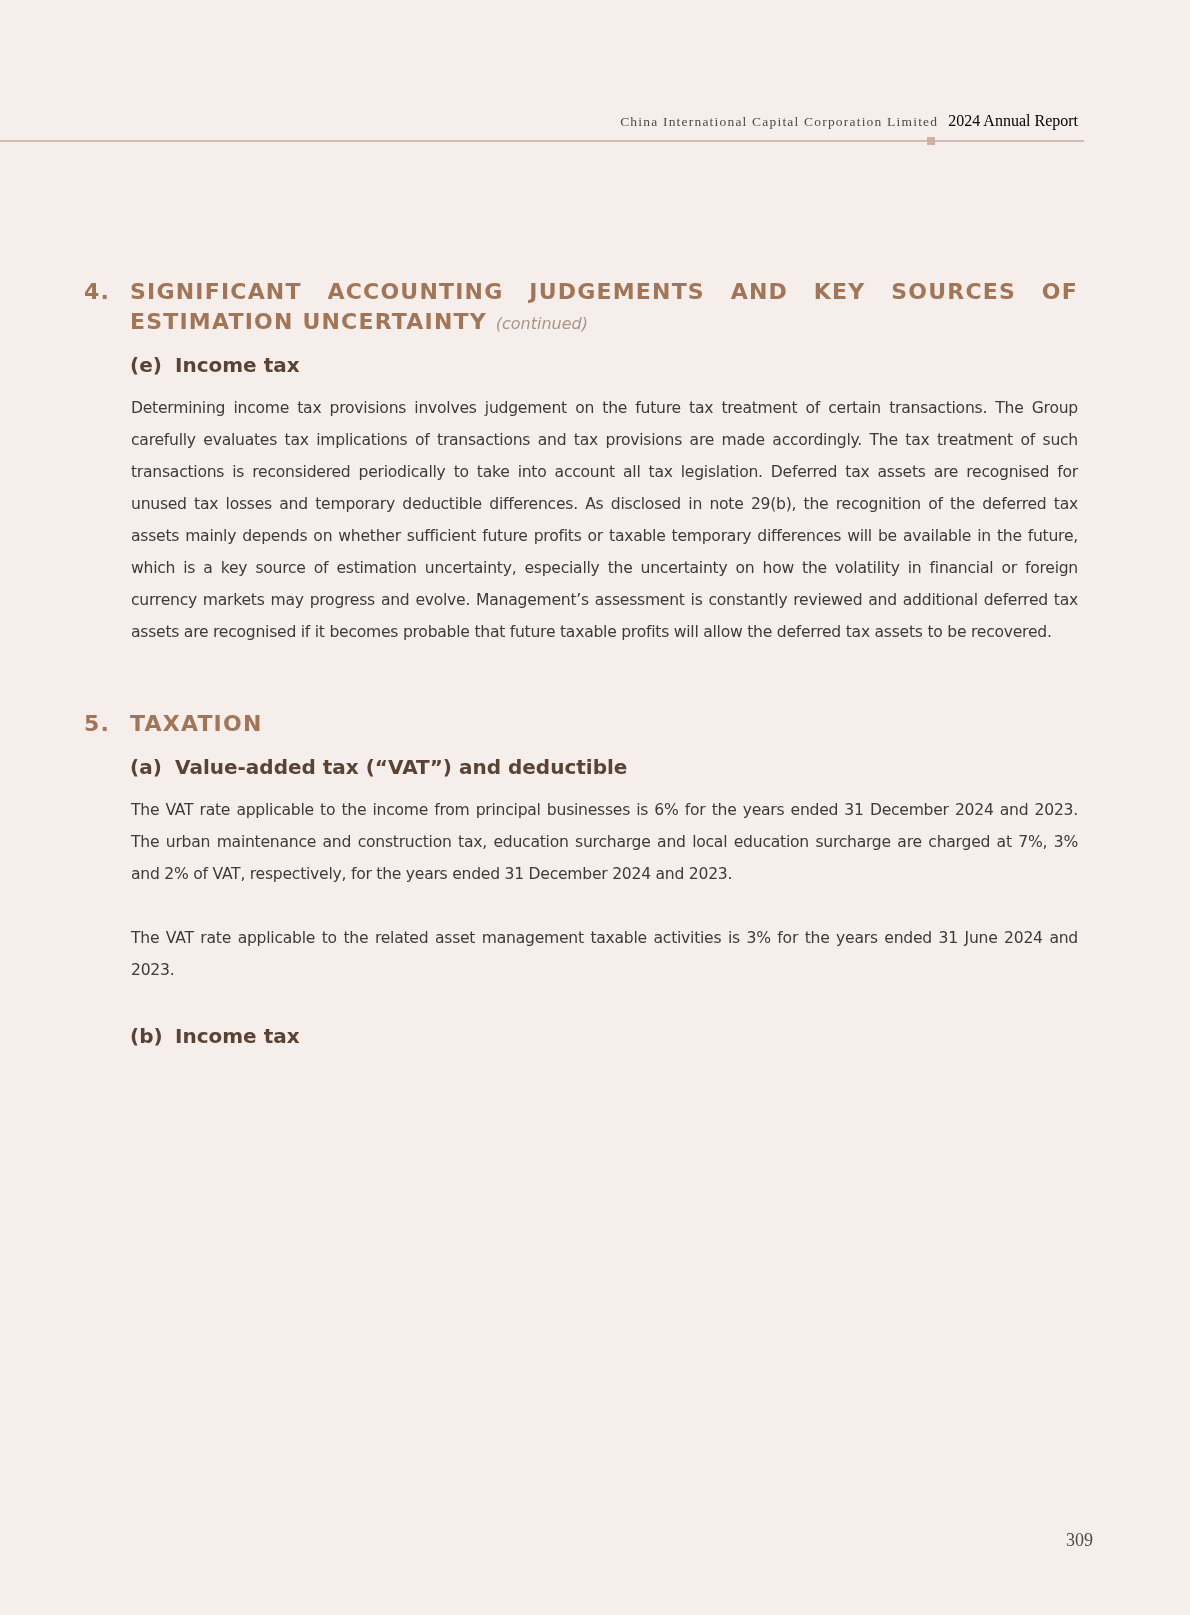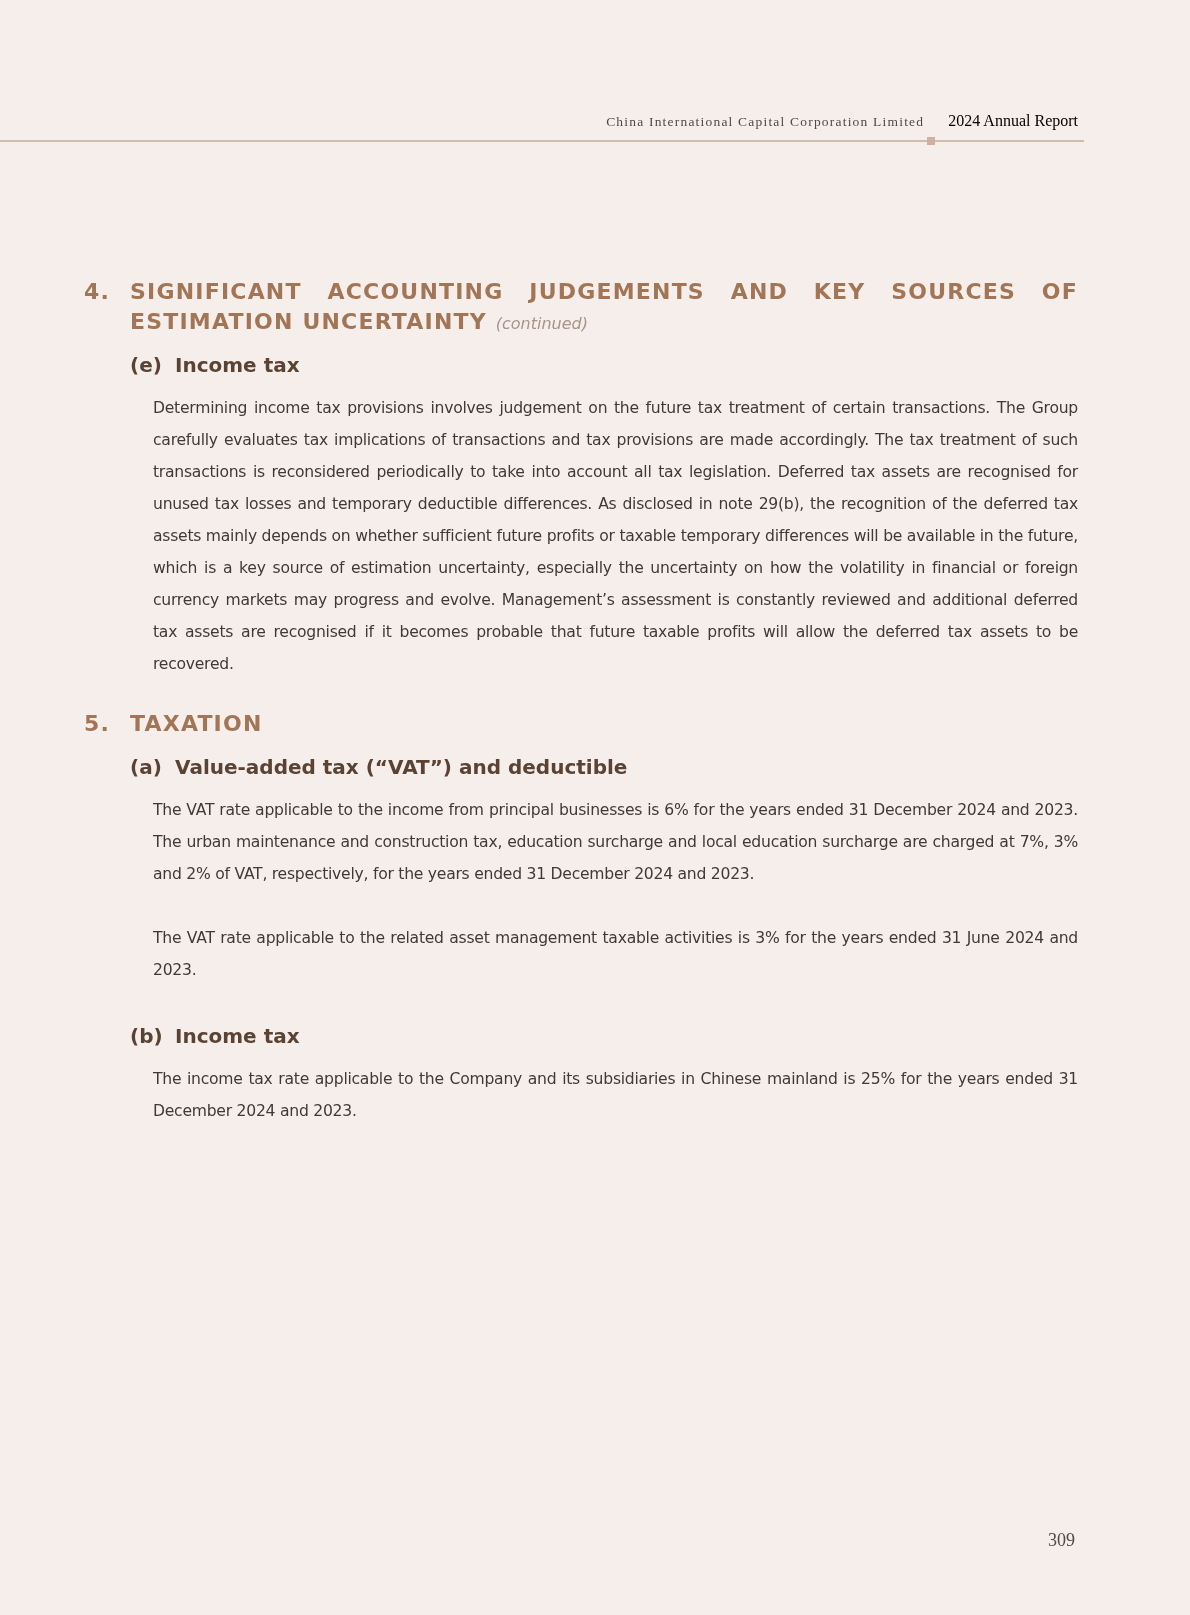--- a/index.html
+++ b/index.html
@@ -6,21 +6,21 @@
   body {
     width: 1190px; height: 1615px;
     background: #f6eeea;
     position: relative;
     overflow: hidden;
     font-family: "DejaVu Sans", "Liberation Sans", sans-serif;
     color: #3e3a39;
   }
   .header {
     position: absolute; top: 112px; right: 112px;
-    display: flex; align-items: baseline; gap: 24px;
+    display: flex; align-items: baseline; gap: 10px;
     font-family: "Liberation Serif", "DejaVu Serif", serif;
   }
   .header .company { font-size: 13.5px; letter-spacing: 1.2px; color: #4e4a48; }
   .header .report { font-size: 16px; color: #000000; }
   .header-rule {
     position: absolute; top: 140px; left: 0; width: 1084px; height: 1.5px;
     background: #cfbcb2;
   }
   .header-marker {
     position: absolute; top: 137px; left: 927px; width: 8px; height: 8px;
@@ -35,25 +35,25 @@
   }
   .sec-num { width: 46px; flex: none; }
   .sec-title { flex: 1; text-align: justify; text-align-last: left; }
   .continued { font-weight: normal; font-style: italic; font-size: 16px; color: #a8948a; letter-spacing: 0; margin-top: 12px; }
   .sub-head {
     display: flex; font-weight: bold; color: #5a4334;
     font-size: 20px; margin-left: 46px; line-height: 28px;
   }
   .sub-letter { width: 45px; flex: none; }
   .para {
-    margin-left: 69px; font-size: 15.6px; line-height: 32px;
+    margin-left: 47px; font-size: 15.6px; line-height: 32px;
     text-align: justify; color: #3e3a39; letter-spacing: -0.25px;
   }
   .page-num {
-    position: absolute; top: 1530px; right: 115px;
+    position: absolute; top: 1530px; right: 97px;
     font-family: "Liberation Serif", "DejaVu Serif", serif;
     font-size: 18px; color: #4e4a48;
   }
 </style>
 </head>
 <body>
 
 <div class="header">
   <span class="company">China International Capital Corporation Limited</span>
   <span class="report">2024 Annual Report</span>
@@ -85,16 +85,15 @@
     <span class="sub-letter">(a)</span>
     <span>Value-added tax (“VAT”) and deductible</span>
   </div>
   <p class="para" style="margin-top:13px; margin-bottom:0;">The VAT rate applicable to the income from principal businesses is 6% for the years ended 31 December 2024 and 2023. The urban maintenance and construction tax, education surcharge and local education surcharge are charged at 7%, 3% and 2% of VAT, respectively, for the years ended 31 December 2024 and 2023.</p>
   <p class="para" style="margin-top:32px; margin-bottom:0;">The VAT rate applicable to the related asset management taxable activities is 3% for the years ended 31 June 2024 and 2023.</p>
 
   <div class="sub-head" style="margin-top:36px;">
     <span class="sub-letter">(b)</span>
     <span>Income tax</span>
   </div>
-  <p class="para" style="margin-top:13px; margin-bottom:0;">The income tax rate applicable to the Company and its subsidiaries in Chinese mainland is 25% for the years ended 31 December 2024 and 2023.</p>
 </div>
 
 <div class="page-num">309</div>
 
 </body></html>

